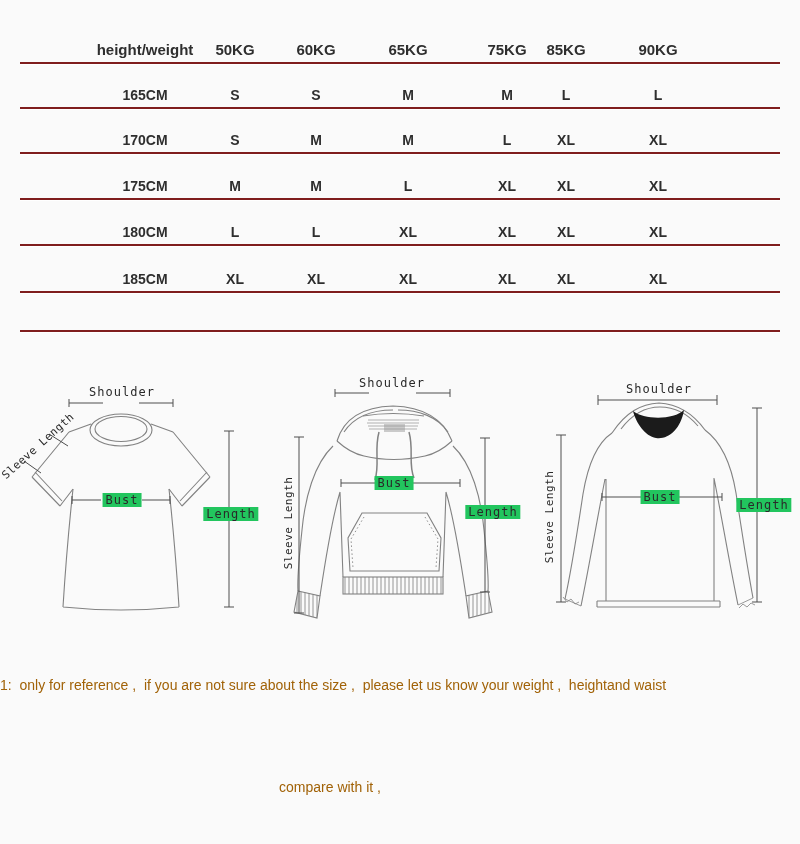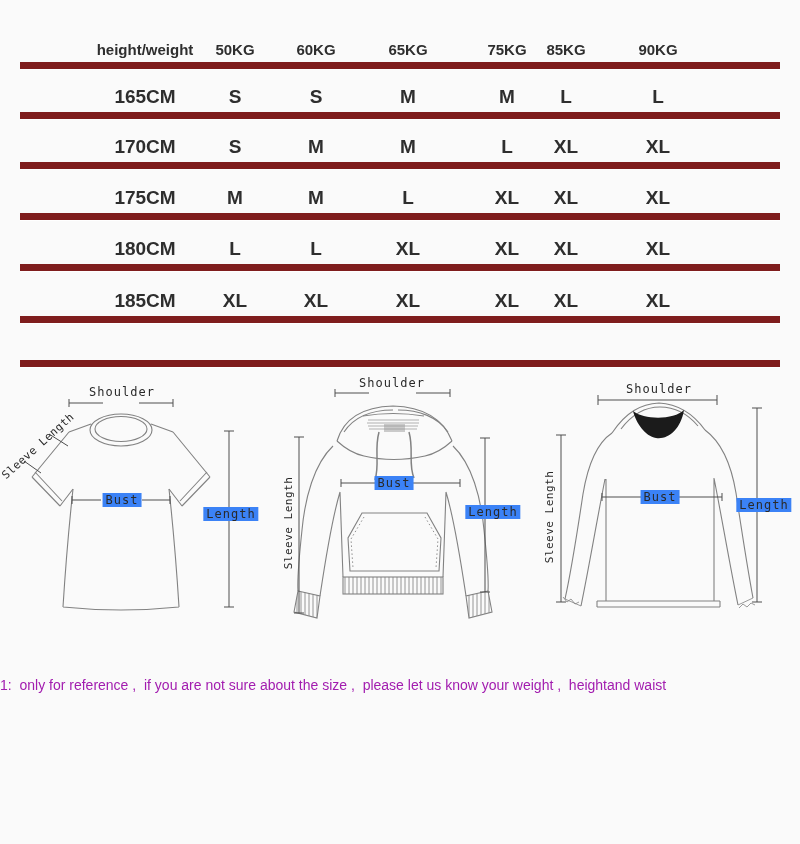--- a/index.html
+++ b/index.html
@@ -1,37 +1,37 @@
 <!DOCTYPE html>
 <html><head>
 <meta charset="utf-8">
 <style>
   html,body{margin:0;padding:0;}
   .page{position:relative;width:800px;height:844px;background:#fafafa;overflow:hidden;
         font-family:"Liberation Sans",sans-serif;color:#333;}
   
   .size-table{position:absolute;left:20px;top:18px;width:760px;}
-  .t-row{position:relative;border-bottom:7px solid #7f1d1d;box-shadow:0 1px 0 #ffffff;text-align:center;}
+  .t-row{position:relative;border-bottom:2px solid #7f1d1d;box-shadow:0 1px 0 #ffffff;text-align:center;}
   .cell{position:absolute;bottom:4px;transform:translateX(-50%);
-        font-weight:700;font-size:19px;color:#2e2e2e;white-space:nowrap;}
+        font-weight:700;font-size:14px;color:#2e2e2e;white-space:nowrap;}
   .t-header .cell{font-size:15px;}
   .c0{left:125px}.c1{left:215px}.c2{left:296px}.c3{left:388px}
   .c4{left:487px}.c5{left:546px}.c6{left:638px}
   
   .art{position:absolute;left:0;top:340px;width:800px;height:310px;}
   .lbl{position:absolute;font-family:"DejaVu Sans Mono",monospace;font-size:12px;
        color:#2a2a2a;letter-spacing:1px;white-space:nowrap;
        transform:translate(-50%,-50%);}
   .lbl.small{font-size:11px;letter-spacing:0.5px;}
-  .lbl.bg{background:#3b82f6;padding:0 3px;}
+  .lbl.bg{background:#22c55e;padding:0 3px;}
   .lbl.rot{transform:translate(-50%,-50%) rotate(-42deg);}
   .lbl.vert{transform:translate(-50%,-50%) rotate(-90deg);}
   
   .note{position:absolute;left:0;width:660px;text-align:center;font-size:14px;
-        line-height:20px;color:#a21caf;white-space:pre;}
+        line-height:20px;color:#a16207;white-space:pre;}
 </style>
 </head>
 <body>
 
 <div class="page">
 
   <div class="size-table">
     <div class="t-row t-header" style="height:44px">
       <span class="cell c0">height/weight</span>
       <span class="cell c1">50KG</span>
@@ -165,14 +165,15 @@
   <div class="lbl small vert" style="left:288px;top:523px">Sleeve Length</div>
   <div class="lbl bg" style="left:394px;top:483px">Bust</div>
   <div class="lbl bg" style="left:493px;top:512px">Length</div>
 
   <div class="lbl" style="left:659px;top:389px">Shoulder</div>
   <div class="lbl small vert" style="left:549px;top:517px">Sleeve Length</div>
   <div class="lbl bg" style="left:660px;top:497px">Bust</div>
   <div class="lbl bg" style="left:764px;top:505px">Length</div>
 
   <div class="note" style="top:675px">1:  only for reference ,  if you are not sure about the size ,  please let us know your weight ,  heightand waist</div>
+  <div class="note" style="top:777px">compare with it ,</div>
 
 </div>
 
 </body></html>

